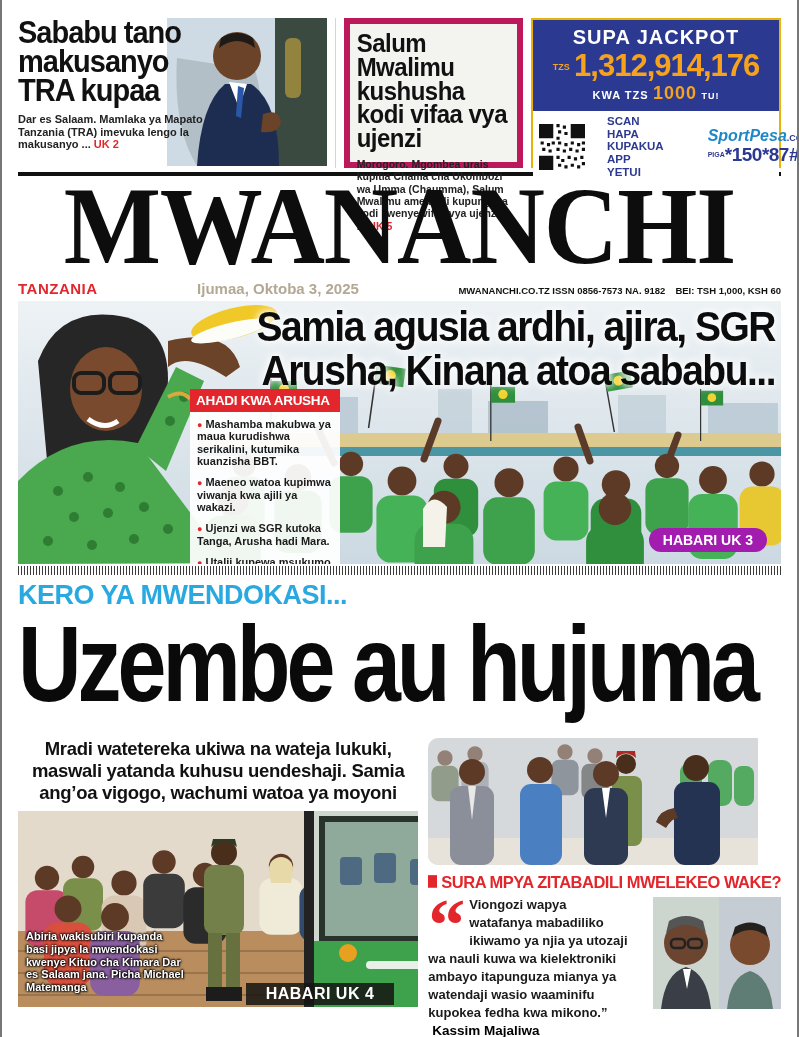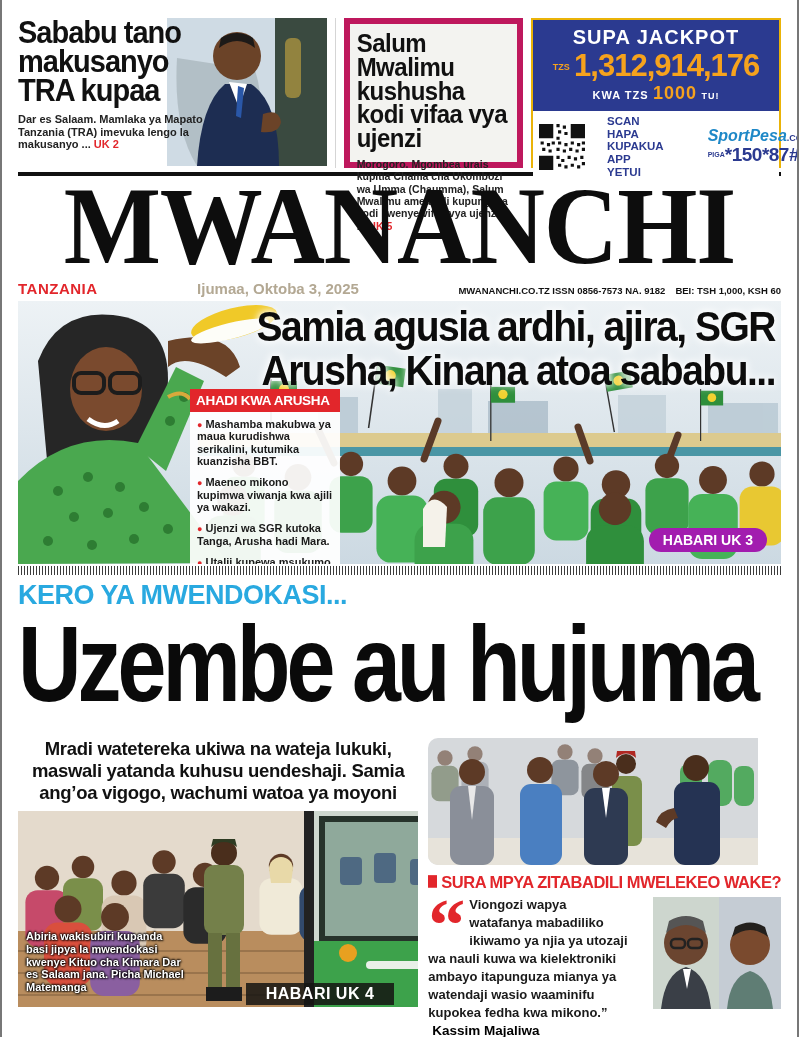--- a/index.html
+++ b/index.html
@@ -271,21 +271,21 @@
       </g>
     </svg>
     <div class="lead-headline">
       <div>Samia agusia ardhi, ajira, SGR</div>
       <div>Arusha, Kinana atoa sababu...</div>
     </div>
     <div class="promo">
       <div class="promo-title">AHADI KWA ARUSHA</div>
       <div class="promo-body">
         <div class="promo-item">Mashamba makubwa ya maua kurudishwa serikalini, kutumika kuanzisha BBT.</div>
-        <div class="promo-item">Maeneo mikono kupimwa viwanja kwa ajili ya wakazi.</div>
+        <div class="promo-item">Maeneo watoa kupimwa viwanja kwa ajili ya wakazi.</div>
         <div class="promo-item">Ujenzi wa SGR kutoka Tanga, Arusha hadi Mara.</div>
         <div class="promo-item">Utalii kupewa msukumo kuchochea ukuaji uchumi.</div>
       </div>
     </div>
     <div class="lead-ref">HABARI UK 3</div>
   </div>
 
   <div class="hatch"></div>
 
   <div class="kicker">KERO YA MWENDOKASI...</div>

